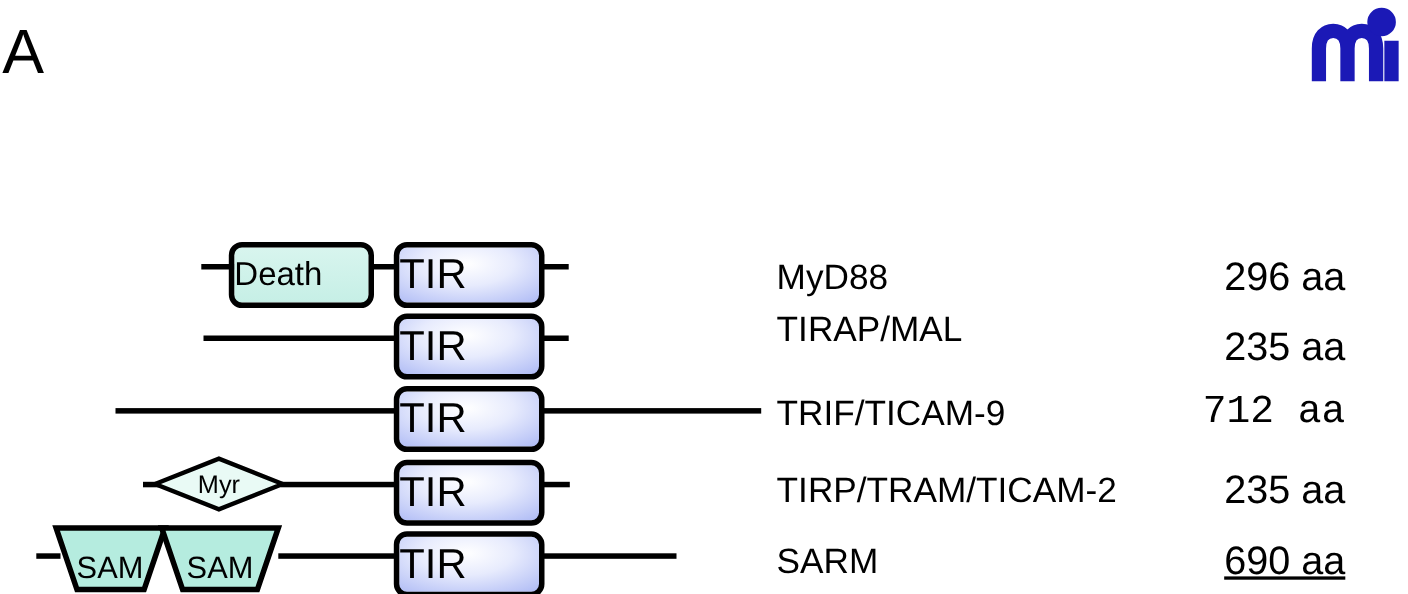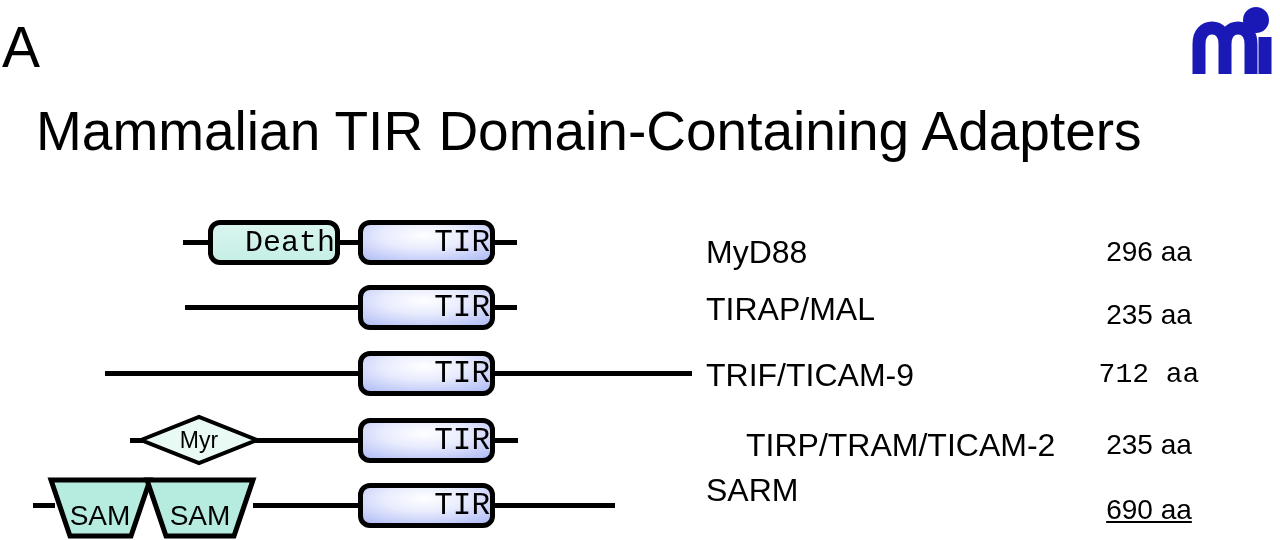--- a/index.html
+++ b/index.html
@@ -4,54 +4,53 @@
 <style>
   html,body{margin:0;padding:0;background:#ffffff;}
   .fig{
     position:relative;width:1280px;height:540px;background:#ffffff;overflow:hidden;
     font-family:"Liberation Sans", sans-serif;color:#000;
   }
   .panel-label{position:absolute;left:2px;top:16px;font-size:57px;line-height:1.1;}
   .fig-title{position:absolute;left:36px;top:100px;font-size:55px;line-height:1.15;white-space:nowrap;}
   .hline{position:absolute;height:5px;background:#000;}
   .dbox{
-    position:absolute;box-sizing:border-box;height:45px;
+    position:absolute;box-sizing:border-box;height:60px;
     border:5px solid #000;border-radius:12px;
-    display:flex;align-items:center;justify-content:flex-end;font-family:Liberation Mono, monospace;
+    display:flex;align-items:center;justify-content:flex-start;
   }
   .dbox.tir{
     width:137px;
     background:radial-gradient(ellipse 120% 140% at 48% 30%, #ffffff 0%, #e7ebfd 28%, #b7c2f6 60%, #7085e9 100%);
-    font-size:31px;
+    font-size:38px;
   }
   .dbox.death{
     width:132px;
     background:linear-gradient(180deg,#d8f5ee 0%, #c6efe6 100%);
     font-size:30px;
   }
   .shape-svg{position:absolute;}
   .shape-svg text{font-family:"Liberation Sans", sans-serif;fill:#000;}
   .prot-name{position:absolute;left:706px;height:38px;line-height:38px;font-size:32px;white-space:nowrap;}
-  .prot-len{position:absolute;left:1075px;width:148px;height:38px;line-height:38px;font-size:28px;text-align:center;white-space:nowrap;}
+  .prot-len{position:absolute;left:1075px;width:148px;height:38px;line-height:38px;font-size:36px;text-align:right;white-space:nowrap;}
   .logo{position:absolute;left:1192px;top:4px;}
 </style>
 </head>
 <body>
 
 <div class="fig">
 
   <div class="panel-label">A</div>
 
   <svg class="logo" width="86" height="70" viewBox="0 0 86 70" aria-hidden="true">
     <path d="M7,70 V40 C7,29 13,24 20,24 C27,24 33,29 33,40 V70 M33,40 C33,29 39,24 46,24 C53,24 59,29 59,40 V70" fill="none" stroke="#1b19b6" stroke-width="13"></path>
     <path d="M73,70 V33" fill="none" stroke="#1b19b6" stroke-width="13"></path>
     <circle cx="64" cy="16" r="13" fill="#1b19b6"></circle>
   </svg>
 
-  <div class="fig-title">Mammalian TIR Domain-Containing Adapters</div>
 
   <div>
     <div class="hline" style="left:183px;top:240px;width:30px;"></div>
     <div class="dbox death" style="left:208px;top:220px;">
       <span>Death</span>
     </div>
     <div class="hline" style="left:338px;top:240px;width:24px;"></div>
     <div class="dbox tir" style="left:358px;top:220px;">
       <span>TIR</span>
     </div>
@@ -59,21 +58,21 @@
     <div class="prot-name" style="top:233px;text-align:right;">MyD88</div>
     <div class="prot-len" style="top:233px;">296 aa</div>
   </div>
 
   <div>
     <div class="hline" style="left:185px;top:305px;width:177px;"></div>
     <div class="dbox tir" style="left:358px;top:285px;">
       <span>TIR</span>
     </div>
     <div class="hline" style="left:493px;top:305px;width:24px;"></div>
-    <div class="prot-name" style="top:290px;">TIRAP/MAL</div>
+    <div class="prot-name" style="top:280px;">TIRAP/MAL</div>
     <div class="prot-len" style="top:296px;">235 aa</div>
   </div>
 
   <div>
     <div class="hline" style="left:105px;top:371px;width:257px;"></div>
     <div class="dbox tir" style="left:358px;top:351px;">
       <span>TIR</span>
     </div>
     <div class="hline" style="left:493px;top:371px;width:199px;"></div>
     <div class="prot-name" style="top:356px;">TRIF/TICAM-9</div>
@@ -84,34 +83,34 @@
     <div class="hline" style="left:130px;top:438px;width:18px;"></div>
     <svg class="shape-svg" style="left:138px;top:414px;" width="122" height="52" viewBox="0 0 122 52">
       <polygon points="3,26 61,3 119,26 61,49" fill="#e9faf5" stroke="#000" stroke-width="4"></polygon>
       <text x="61" y="34" font-size="23" text-anchor="middle">Myr</text>
     </svg>
     <div class="hline" style="left:255px;top:438px;width:107px;"></div>
     <div class="dbox tir" style="left:358px;top:418px;">
       <span>TIR</span>
     </div>
     <div class="hline" style="left:493px;top:438px;width:25px;"></div>
-    <div class="prot-name" style="top:426px;margin-left:40px;">TIRP/TRAM/TICAM-2</div>
+    <div class="prot-name" style="top:426px;">TIRP/TRAM/TICAM-2</div>
     <div class="prot-len" style="top:426px;">235 aa</div>
   </div>
 
   <div>
     <div class="hline" style="left:33px;top:503px;width:22px;"></div>
     <svg class="shape-svg" style="left:47px;top:477px;" width="210" height="62" viewBox="0 0 210 62">
       <polygon points="4,3 103,3 84,59 23,59" fill="#b5ecdf" stroke="#000" stroke-width="5"></polygon>
       <polygon points="100,3 206,3 187,59 119,59" fill="#b5ecdf" stroke="#000" stroke-width="5"></polygon>
       <text x="53" y="48" font-size="28" text-anchor="middle">SAM</text>
       <text x="153" y="48" font-size="28" text-anchor="middle">SAM</text>
     </svg>
     <div class="hline" style="left:253px;top:503px;width:109px;"></div>
     <div class="dbox tir" style="left:358px;top:483px;">
       <span>TIR</span>
     </div>
     <div class="hline" style="left:493px;top:503px;width:122px;"></div>
-    <div class="prot-name" style="top:471px;">SARM</div>
+    <div class="prot-name" style="top:491px;">SARM</div>
     <div class="prot-len" style="top:491px;text-decoration:underline;">690 aa</div>
   </div>
 
 </div>
 
 </body></html>

